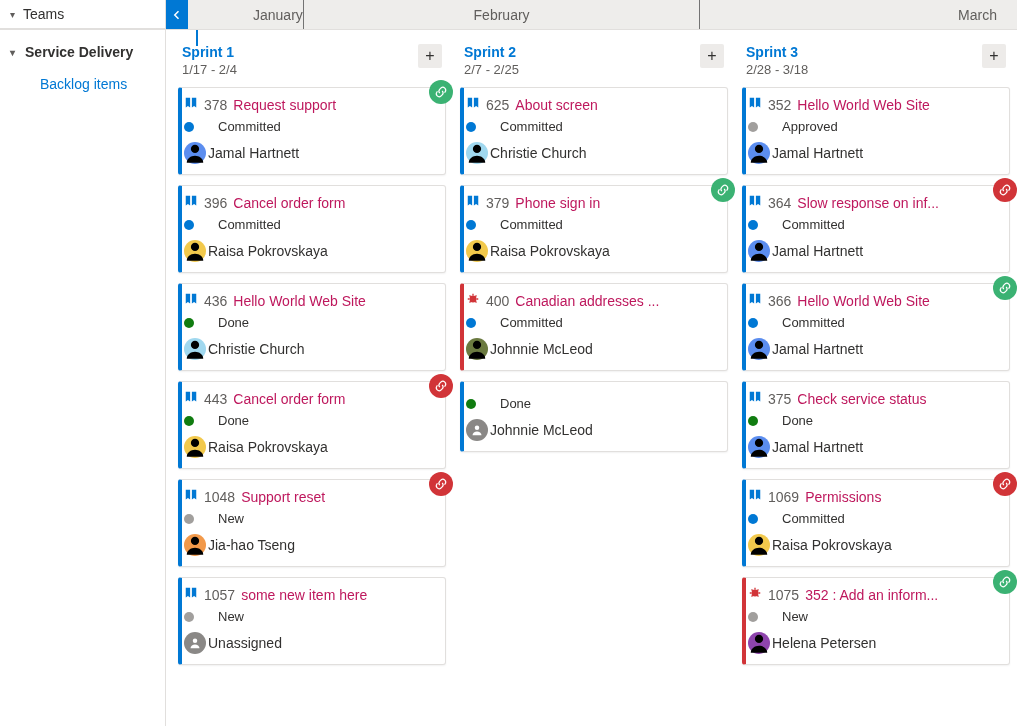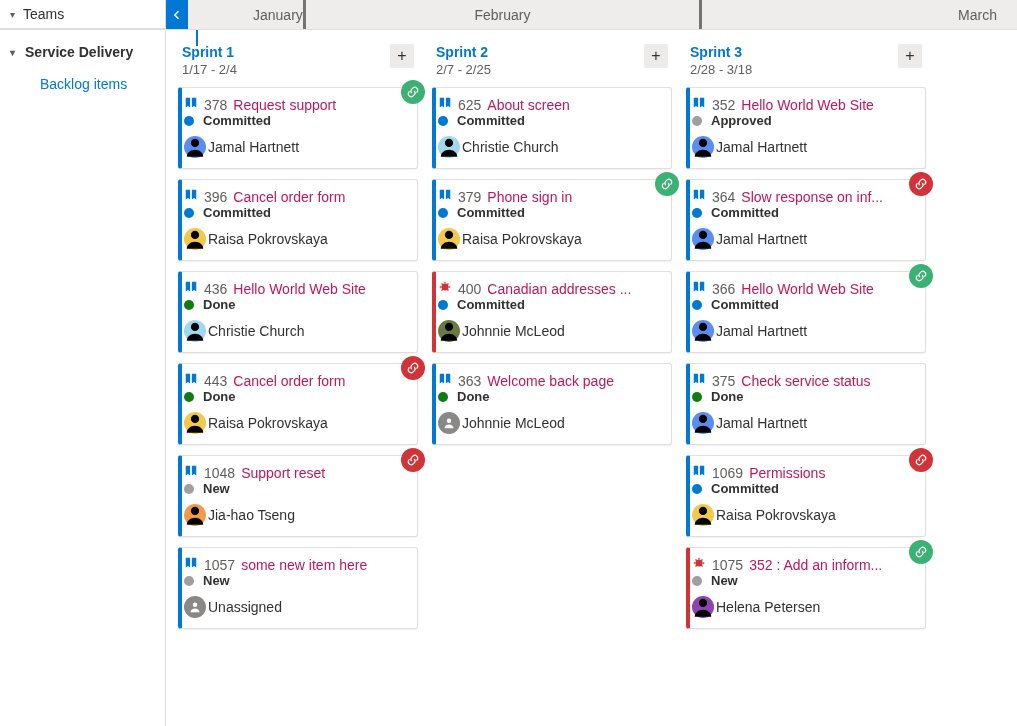--- a/index.html
+++ b/index.html
@@ -39,21 +39,21 @@
     display: flex; align-items: center; justify-content: center;
     font-size: 12px;
     cursor: pointer;
   }
   .months { flex: 1; display: flex; align-items: stretch; }
   .month-header {
     flex: 1;
     display: flex;
     align-items: center;
     justify-content: center;
-    border-right: 3px solid #737373;
+    border-right: 1px solid #737373;
     background: #eeedeb;
     color: #605e5c;
   }
   .month-header:last-child { border-right: none; justify-content: flex-end; padding-right: 20px;}
   .month-header:nth-child(1) { justify-content: flex-start; padding-left: 65px; flex: 0 0 110px;}
   .month-header:nth-child(2) { flex: 1.6;}
   .month-header:nth-child(3) { flex: 1.2;}
 
   .main-row { flex: 1; display: flex; overflow: hidden; }
   .sidebar {
@@ -87,21 +87,21 @@
     width: 2px;
     height: 16px;
     background: #0078d4;
   }
   .columns {
     display: flex;
     align-items: flex-start;
     gap: 14px;
     padding: 14px 2px 14px 12px;
   }
-  .sprint-col { width: 240px; }
+  .sprint-col { width: 268px; }
   .sprint-head {
     display: flex; justify-content: space-between; align-items: flex-start;
     padding: 0 4px 10px 4px;
   }
   .sprint-title { color: #0078d4; font-weight: 600; }
   .sprint-dates { color: #605e5c; font-size: 13px; margin-top: 2px; }
   .add-btn {
     width: 24px; height: 24px;
     background: #edebe9;
     display: flex; align-items: center; justify-content: center;
@@ -119,21 +119,21 @@
     border-radius: 3px;
     box-shadow: 0 1px 2px rgba(0,0,0,0.06);
     padding: 8px 10px 10px 2px;
     cursor: pointer;
   }
   .card.bug { border-left-color: #d13438; }
   .card-row1 { display: flex; align-items: center; gap: 6px; font-size: 14px; }
   .wi-icon { width: 14px; height: 14px; flex-shrink: 0; }
   .wi-id { color: #605e5c; }
   .wi-title { color: #be185d; white-space: nowrap; overflow: hidden; text-overflow: ellipsis; }
-  .card-row2 { display: flex; align-items: center; gap: 9px; font-size: 13px; color: #323130; font-weight: bold;}
+  .card-row2 { display: flex; align-items: center; gap: 24px; margin-top: 6px; font-size: 13px; color: #323130;}
   .state-dot { width: 10px; height: 10px; border-radius: 50%; flex-shrink: 0;}
   .card-row3 { display: flex; align-items: center; gap: 2px; margin-top: 8px; font-size: 14px; color: #323130;}
   .avatar {
     width: 22px; height: 22px; border-radius: 50%;
     display: flex; align-items: center; justify-content: center;
     font-size: 12px; color: #fff;
     flex-shrink: 0;
     background: #888;
   }
   .avatar.unassigned {
@@ -432,27 +432,20 @@
                   <svg viewBox="0 0 16 16">
                     <circle cx="8" cy="5" r="3"></circle>
                     <path d="M2 15c0-3 3-5 6-5s6 2 6 5z"></path>
                   </svg>
                 </span>
         <span>Johnnie McLeod</span>
       </div>
             </div>
             <div class="card">
 
-      <div class="card-row1">
-        <span><svg class="wi-icon" viewBox="0 0 16 16">
-                    <path fill="#0078d4" d="M2 2h5v11l-2.5-1.5L2 13V2zm7 0h5v11l-2.5-1.5L9 13V2z"></path>
-                  </svg></span>
-        <span class="wi-id">363</span>
-        <span class="wi-title">Welcome back page</span>
-      </div>
       <div class="card-row2">
         <span class="state-dot" style="background:#107c10"></span>
         <span>Done</span>
       </div>
       <div class="card-row3">
         <span class="avatar unassigned">
                   <svg viewBox="0 0 16 16">
                     <circle cx="8" cy="5" r="3"></circle>
                     <path d="M2 15c0-3 3-5 6-5s6 2 6 5z"></path>
                   </svg>

